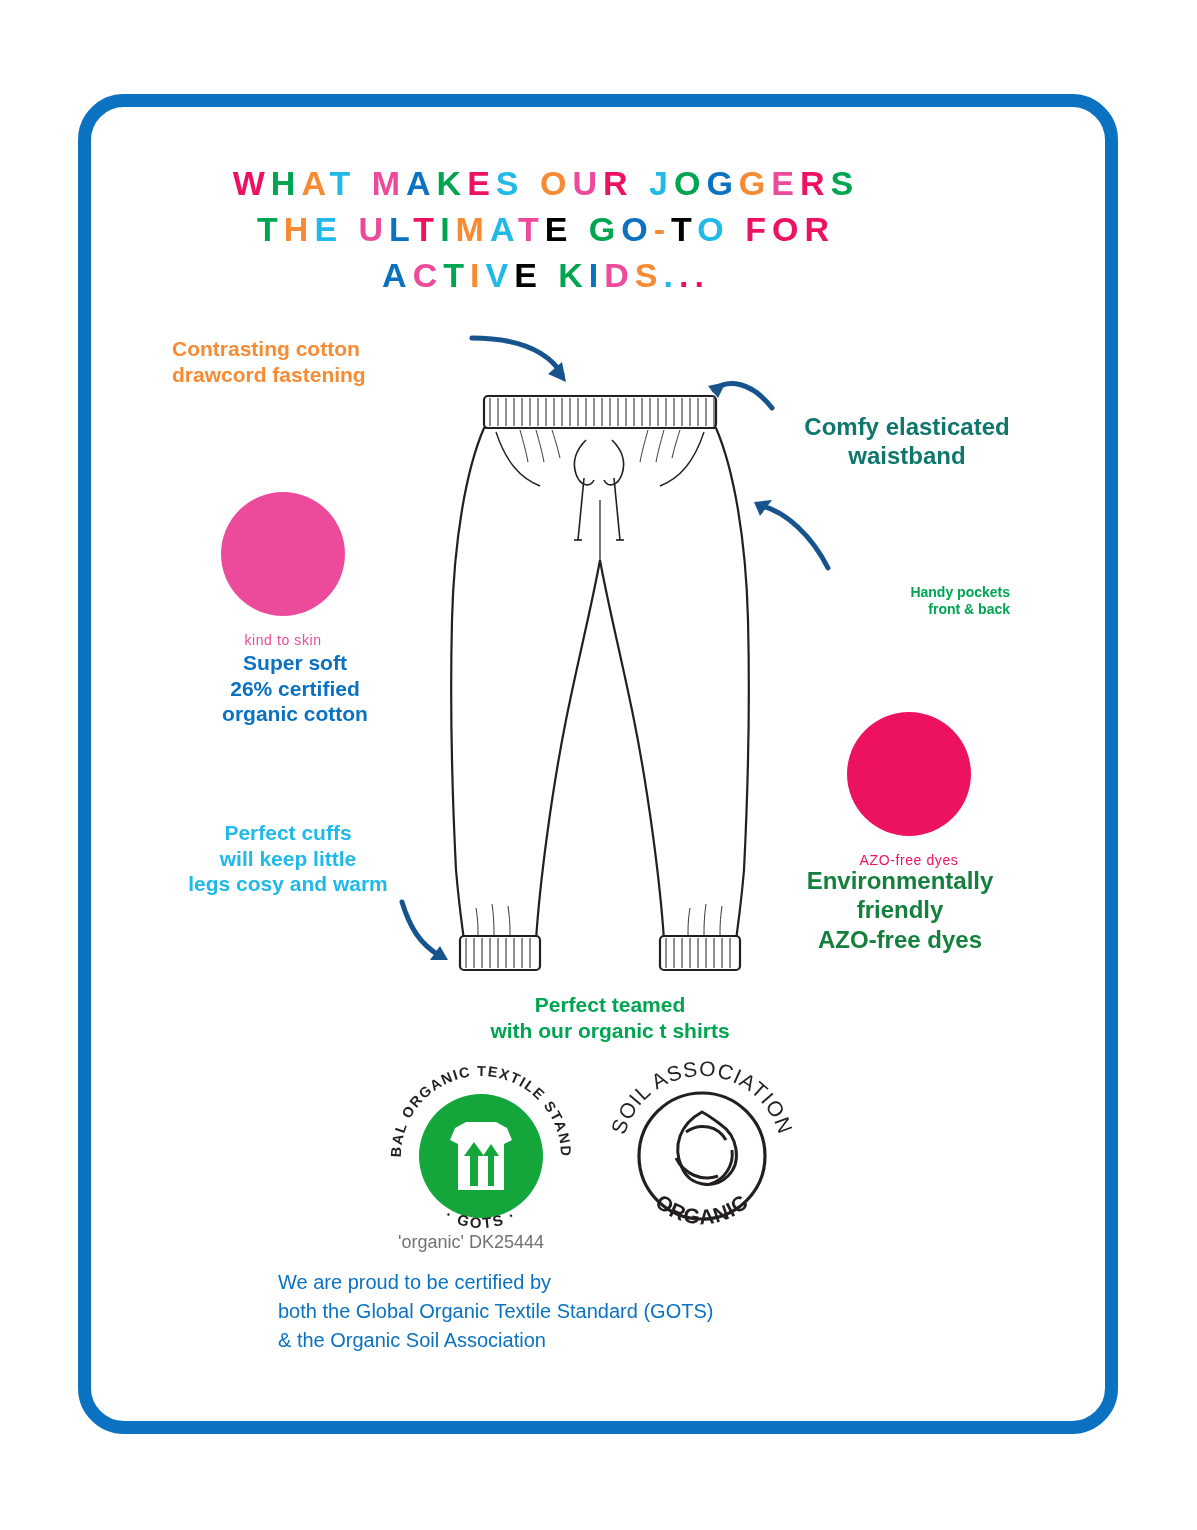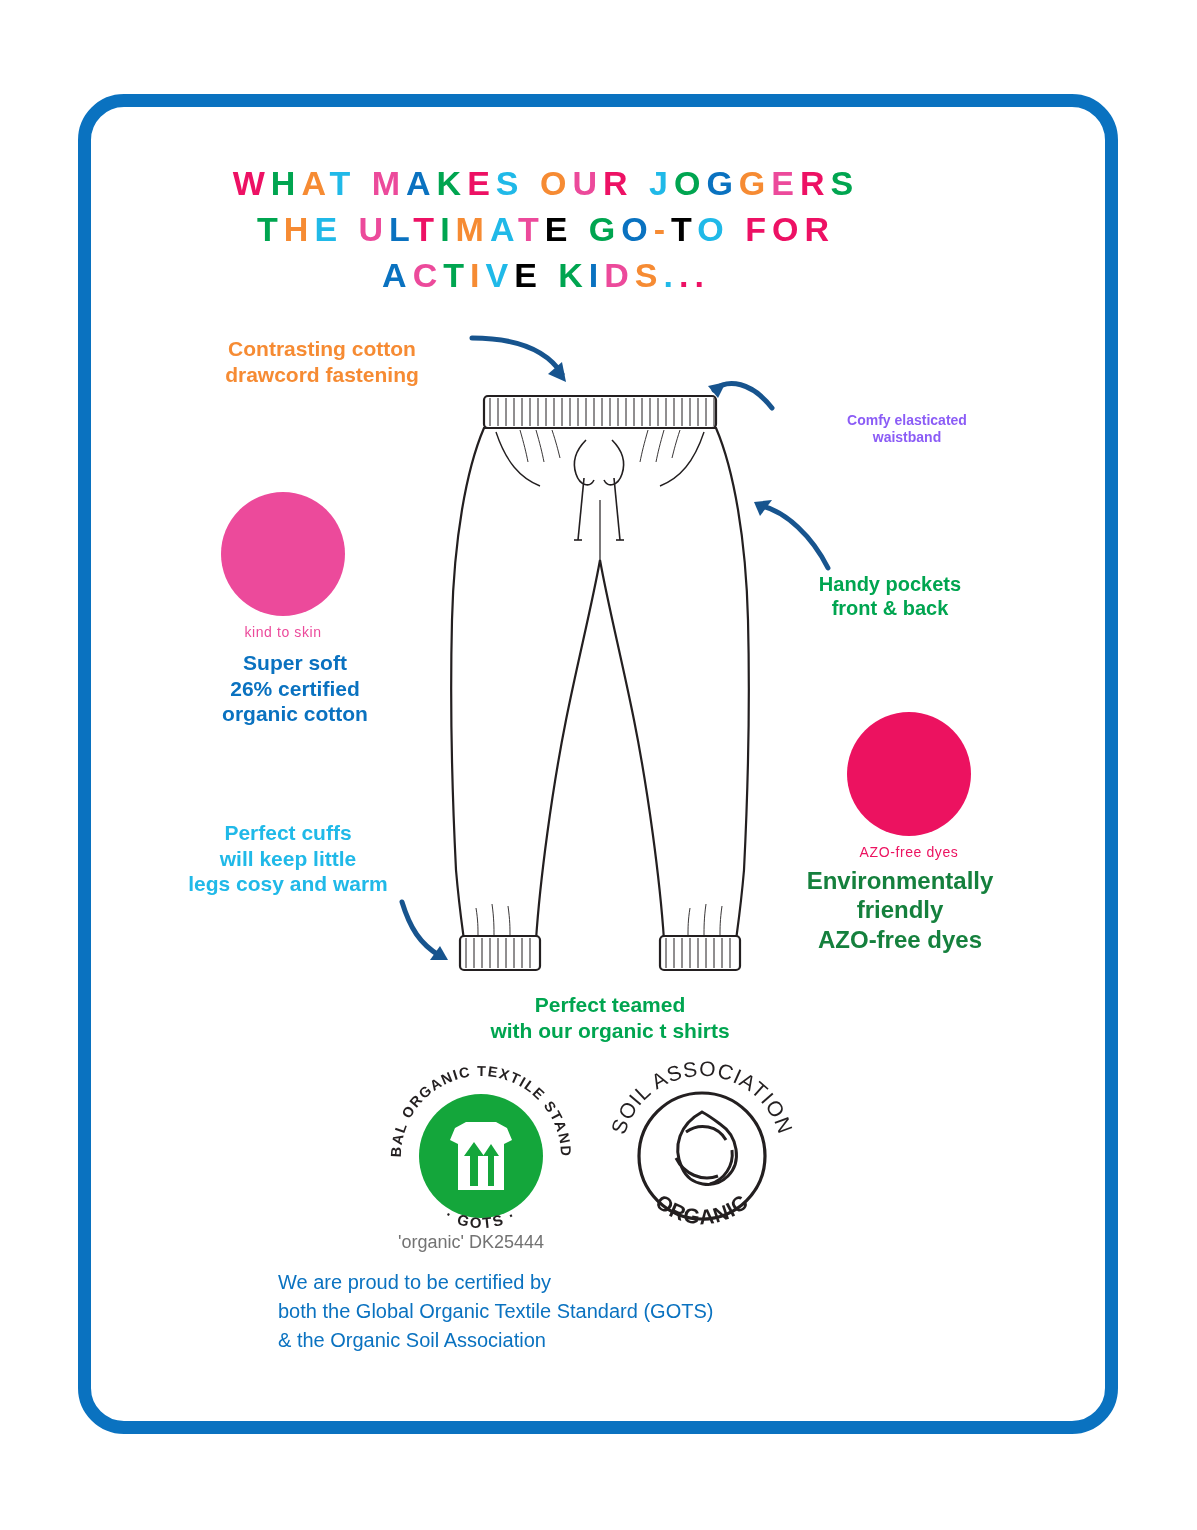--- a/index.html
+++ b/index.html
@@ -46,29 +46,29 @@
   
   .callout {
     position: absolute;
     font-weight: bold;
     line-height: 1.22;
     white-space: pre-line;
   }
 
   #callout-drawcord {
     left: 172px; top: 336px; width: 300px;
-    text-align: center; font-size: 21px; color: #f68b33;
+    text-align: left; font-size: 21px; color: #f68b33;
   }
   #callout-waistband {
     left: 762px; top: 412px; width: 290px;
-    text-align: center; font-size: 14px; color: #8b5cf6;
+    text-align: center; font-size: 24px; color: #0f766e;
   }
   #callout-pockets {
-    left: 770px; top: 572px; width: 240px;
-    text-align: center; font-size: 20px; color: #00a550;
+    left: 770px; top: 584px; width: 240px;
+    text-align: right; font-size: 14px; color: #00a550;
   }
   #callout-softcotton {
     left: 160px; top: 650px; width: 270px;
     text-align: center; font-size: 21px; color: #0a72c0;
   }
   #callout-cuffs {
     left: 138px; top: 820px; width: 300px;
     text-align: center; font-size: 21px; color: #20b9e8;
   }
   #callout-azo {
@@ -83,21 +83,21 @@
   
   .badge-wrap { position: absolute; text-align: center; }
   .badge-circle {
     border-radius: 50%;
     display: block;
     margin: 0 auto;
   }
   .badge-caption {
     font-size: 14px;
     letter-spacing: 0.6px;
-    margin-top: 8px;
+    margin-top: 16px;
   }
 
   #badge-kind { left: 217px; top: 492px; width: 132px; }
   #badge-kind .badge-circle { width: 124px; height: 124px; background: #ec4a9b; }
   #badge-kind .badge-caption { color: #ec4a9b; }
 
   #badge-azo { left: 838px; top: 712px; width: 142px; }
   #badge-azo .badge-circle { width: 124px; height: 124px; background: #ec1260; }
   #badge-azo .badge-caption { color: #ec1260; }
 

